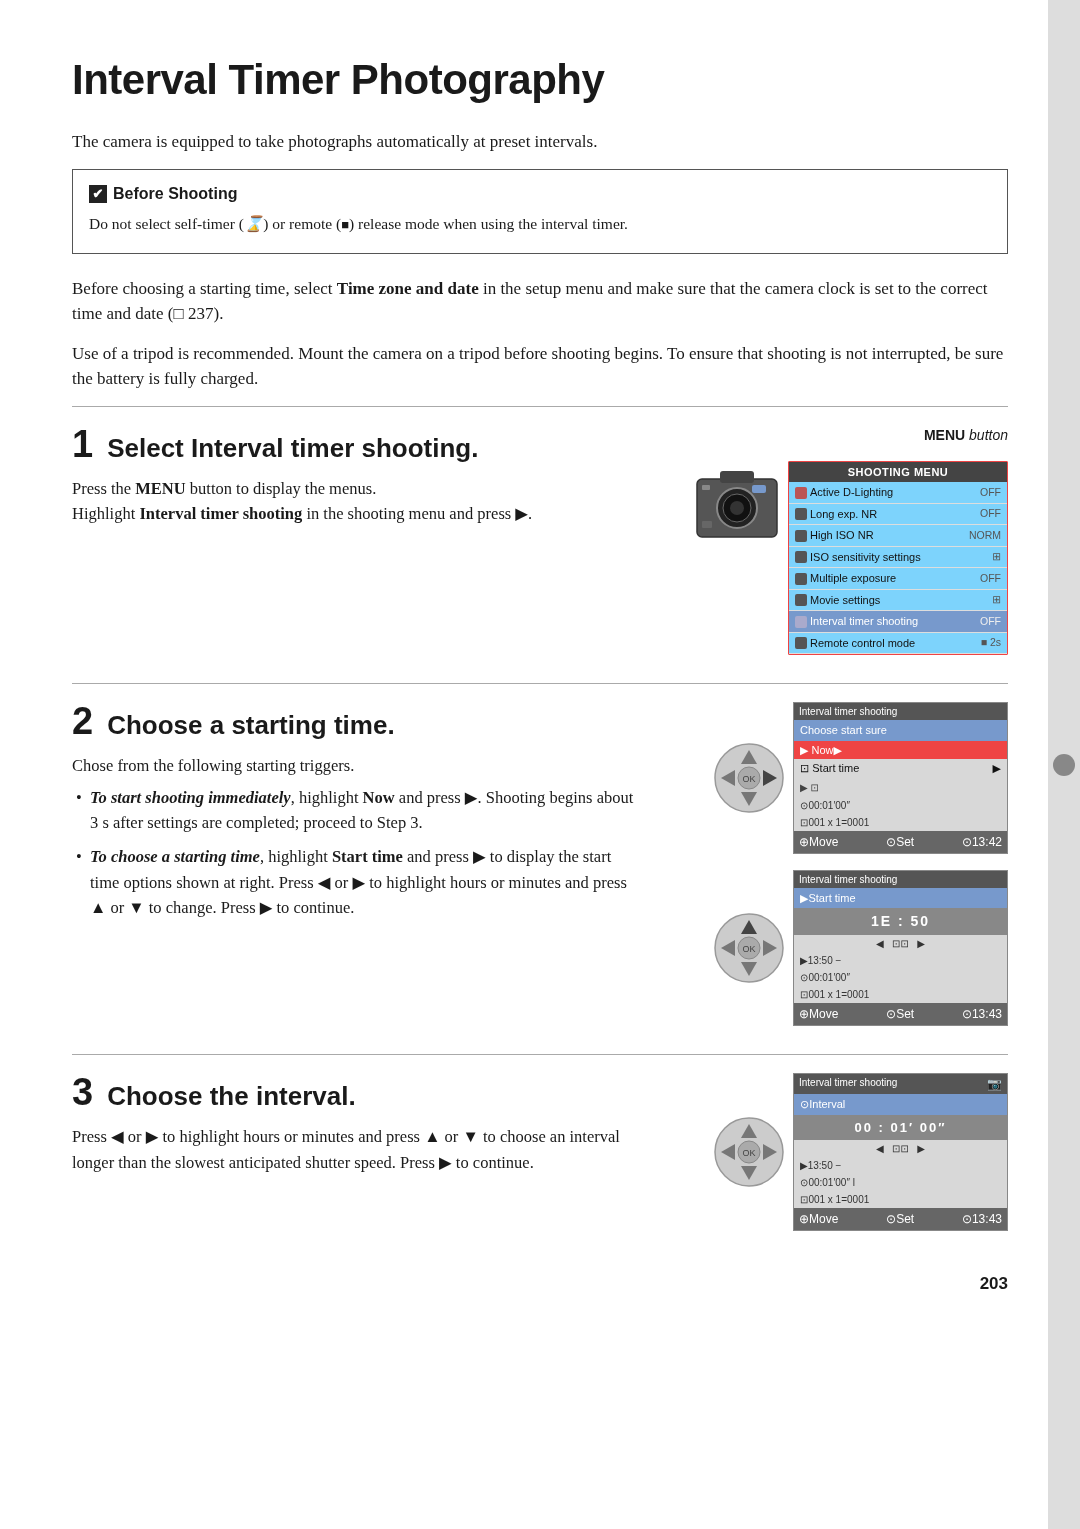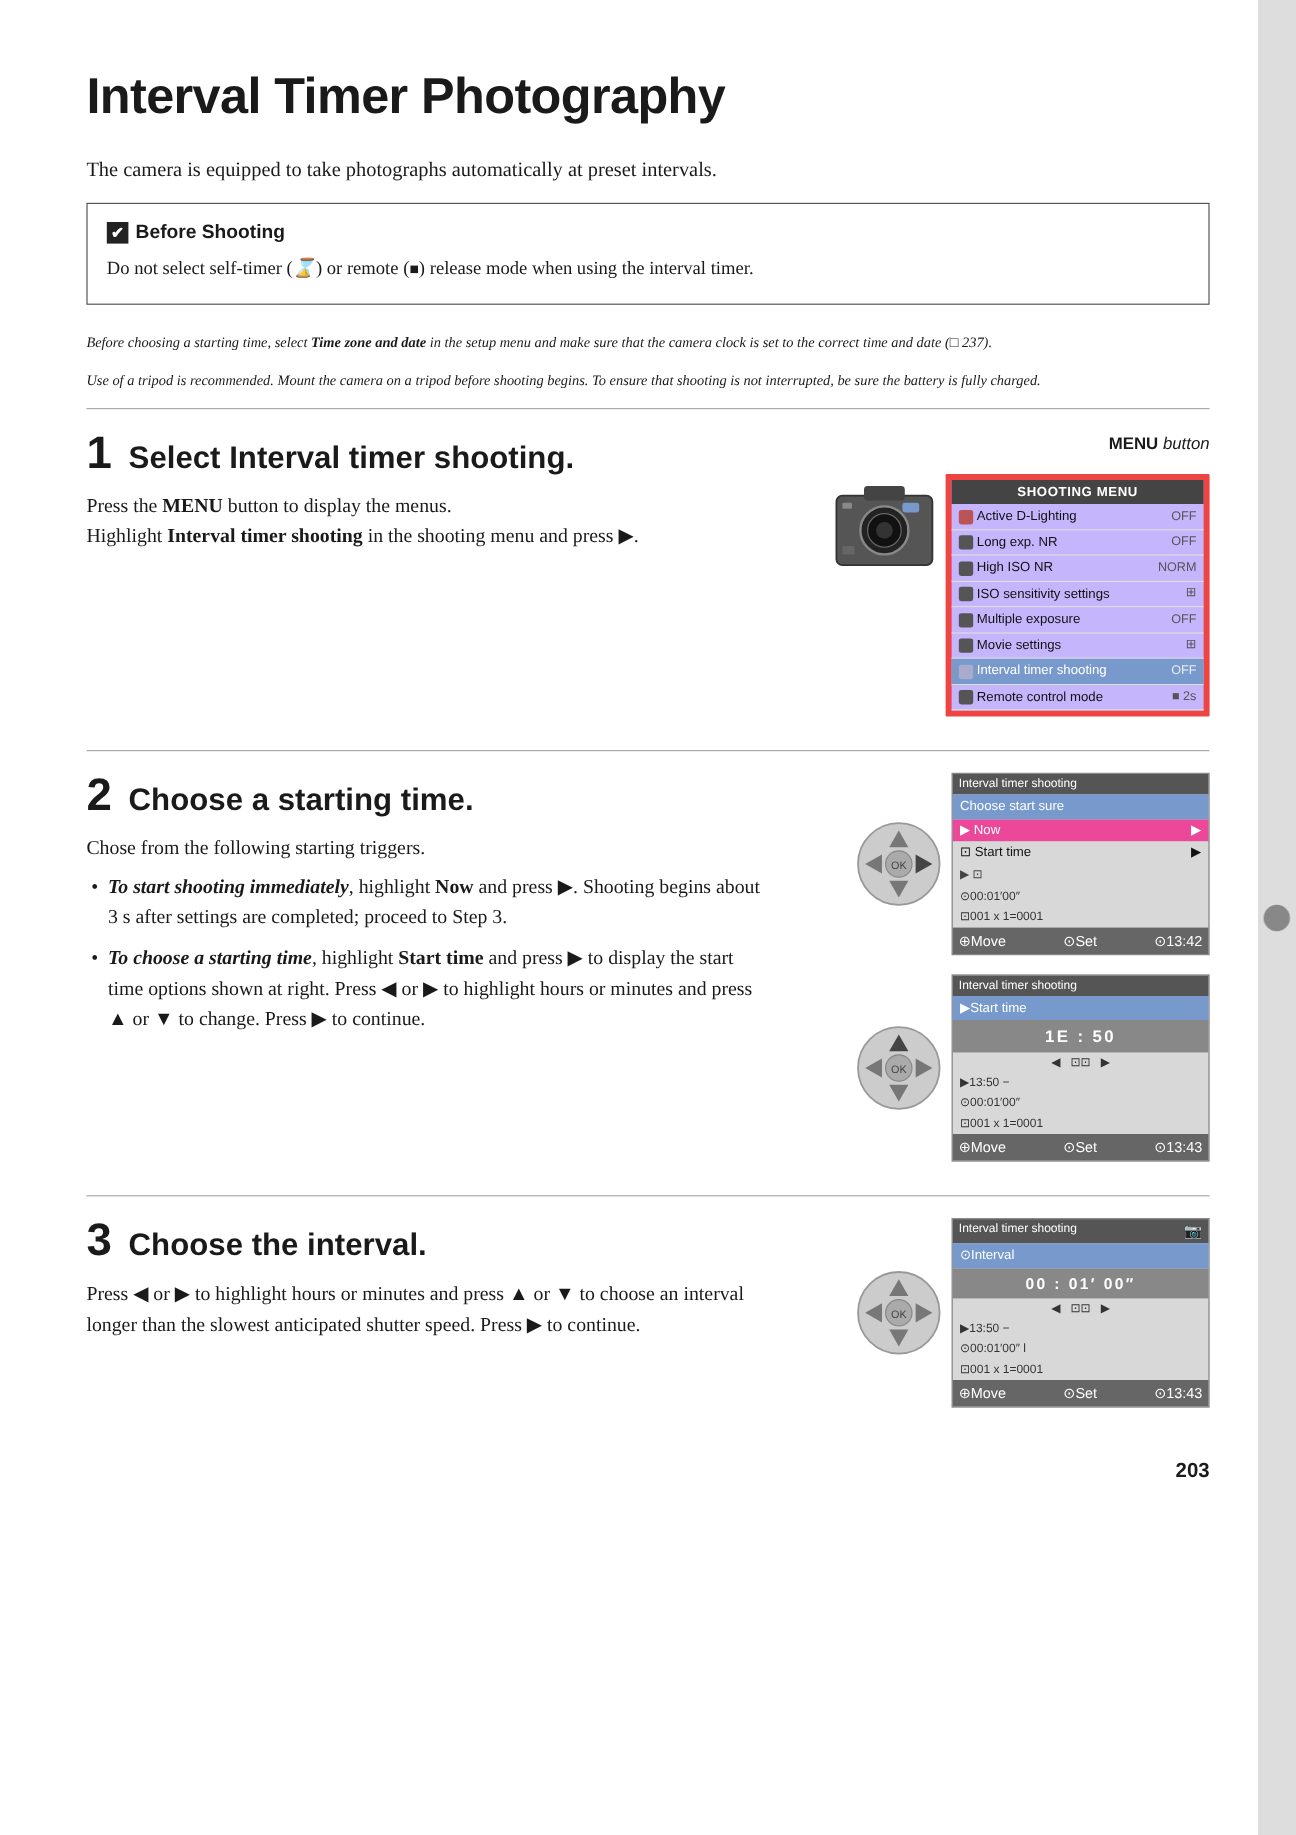--- a/index.html
+++ b/index.html
@@ -47,23 +47,22 @@
       justify-content: center;
       color: white;
       font-size: 13px;
       font-weight: bold;
     }
     .notice-box p {
       font-size: 15.5px;
       margin-bottom: 4px;
     }
     .body-para {
-      font-size: 12px;
+      font-size: 17px;
       margin-bottom: 14px;
-      font-style: italic;
     }
     .body-para b { font-weight: bold; }
     hr.section-rule {
       border: none;
       border-top: 1.5px solid #aaa;
       margin: 8px 0 18px 0;
     }
     .step-section {
       margin-bottom: 28px;
     }
@@ -126,22 +125,22 @@
     }
     .menu-label {
       font-family: Arial, sans-serif;
       font-size: 14px;
       margin-bottom: 5px;
       font-weight: normal;
     }
     .menu-label b { font-weight: bold; font-family: Arial, sans-serif; }
     
     .camera-screen {
-      border: 5px solid #ef4444;
-      background: #c4b5fd;
+      border: 1px solid #ef4444;
+      background: #7dd3fc;
       width: 220px;
       font-family: Arial, sans-serif;
       font-size: 11.5px;
       color: #111;
       border-radius: 1px;
     }
     .camera-screen-title {
       background: #444;
       color: white;
       text-align: center;
@@ -352,21 +351,21 @@
           <polygon points="8,36 22,28 22,44" fill="#777"></polygon>
           <polygon points="64,36 50,28 50,44" fill="#444"></polygon>
           <circle cx="36" cy="36" r="11" fill="#aaa" stroke="#888" stroke-width="1"></circle>
           <text x="36" y="40" text-anchor="middle" font-size="9" fill="#444" font-family="Arial">OK</text>
         </svg>
         <div class="interval-screen">
           <div style="background:#555;color:white;font-size:10px;padding:1px 5px;display:flex;justify-content:space-between;">
             <span>Interval timer shooting</span>
           </div>
           <div style="background:#7799cc;color:white;font-size:11px;padding:2px 6px;">Choose start sure</div>
-          <div style="padding:1px 6px;font-size:11px;background:#ec4899;color:white;display:flex;justify-content:space-between;">
+          <div style="padding:1px 6px;font-size:11px;background:#ef4444;color:white;display:flex;justify-content:flex-start;">
             <span>▶ Now</span>
               <span>▶</span>
           </div>
           <div style="padding:1px 6px;font-size:11px;display:flex;justify-content:space-between;">
             <span>⊡ Start time</span>
               <span>▶</span>
           </div>
           <div style="padding:2px 6px;font-size:10px;color:#444;">▶ ⊡</div>
           <div style="padding:1px 6px;font-size:10px;color:#333;">⊙00:01′00″</div>
           <div style="padding:1px 6px;font-size:10px;color:#333;">⊡001 x 1=0001</div>

